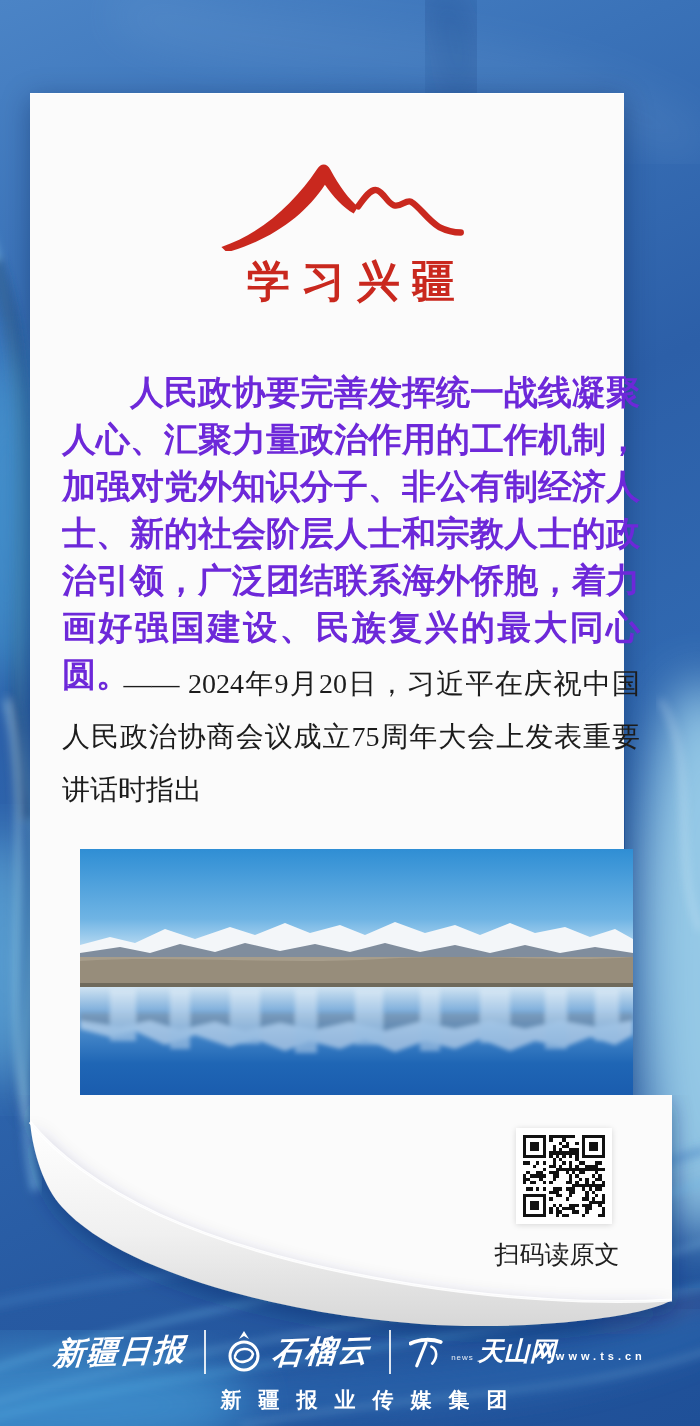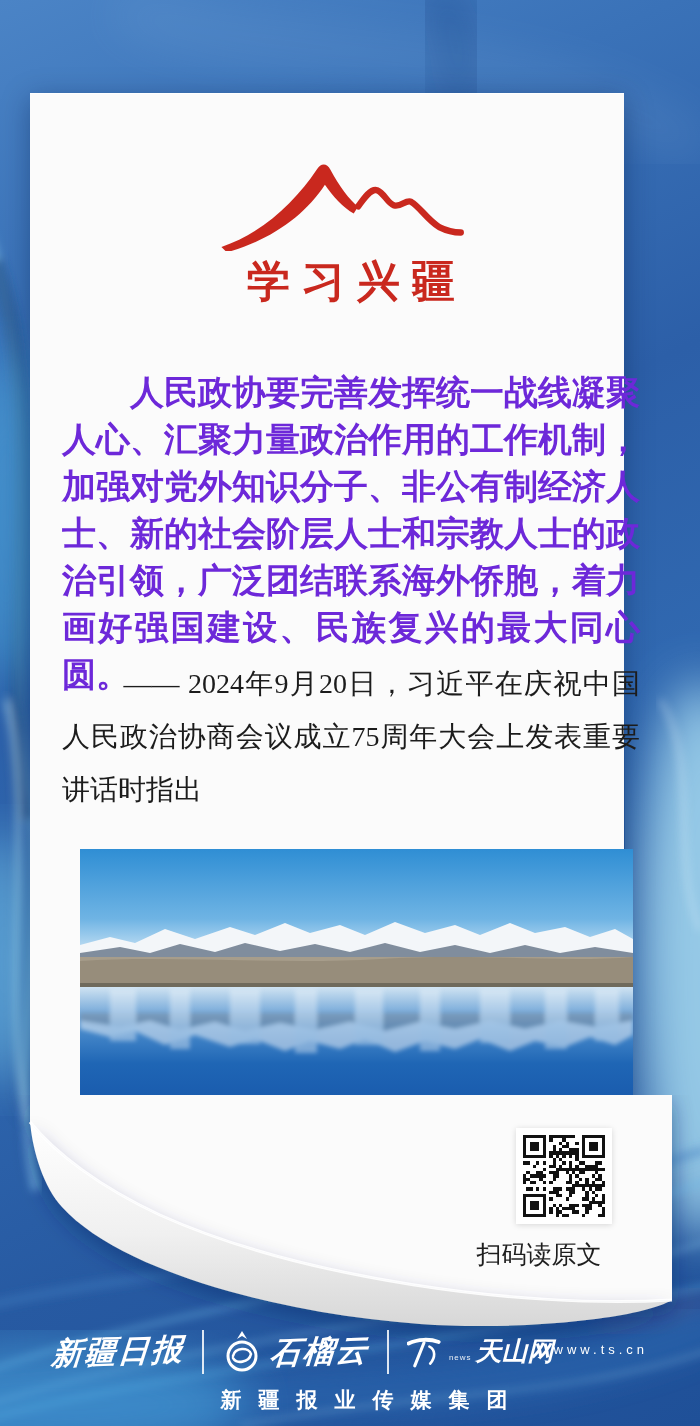--- a/index.html
+++ b/index.html
@@ -39,37 +39,37 @@
     text-align:justify;text-justify:inter-ideograph;text-indent:2.2em;
   }
   
   #photo{left:50px;top:755px;width:553px;height:247px;overflow:hidden;background:#9fcbe8;}
   
   #qr-box{
     left:516px;top:1128px;width:96px;height:96px;background:#fff;z-index:4;
     box-shadow:0 1px 6px rgba(0,0,0,.15);display:flex;align-items:center;justify-content:center;
   }
   #qr-caption{
-    left:454px;top:1238px;width:170px;text-align:center;z-index:4;
+    left:472px;top:1238px;width:170px;text-align:center;z-index:4;
     color:#1e1e1e;font-size:25px;
   }
   
   #footer{left:0;top:1324px;width:700px;z-index:5;color:#fff;}
   #footer-logos{display:flex;align-items:center;justify-content:center;gap:18px;height:56px;}
   .logo-script{
     font-family:"Liberation Serif","DejaVu Serif",serif;font-style:italic;font-weight:700;
     font-size:31px;transform:skewX(-6deg) rotate(-2deg);white-space:nowrap;letter-spacing:2px;
   }
   .logo-sep{width:2px;height:44px;background:rgba(255,255,255,.85);}
   .logo-item{display:flex;align-items:center;gap:8px;}
   .ts-col{display:flex;flex-direction:row;line-height:1;}
   .ts-row{display:flex;align-items:flex-end;gap:4px;}
   .ts-name{font-family:"Liberation Serif","DejaVu Serif",serif;font-weight:700;font-style:italic;font-size:26px;white-space:nowrap;}
   .ts-tag{font-size:8px;opacity:.9;margin-bottom:3px;letter-spacing:1px;}
-  .ts-url{font-size:13px;letter-spacing:4px;margin-top:4px;font-weight:400;}
+  .ts-url{font-size:11px;letter-spacing:4px;margin-top:12px;font-weight:700;}
   #footer-group{
     margin-top:6px;text-align:center;font-size:21px;font-weight:700;
     letter-spacing:17px;text-indent:17px;white-space:nowrap;padding-left:28px;
   }
 </style>
 </head>
 <body>
 
 <svg id="bg-swirls" class="abs" viewBox="0 0 700 1426" xmlns="http://www.w3.org/2000/svg">
   <defs>

